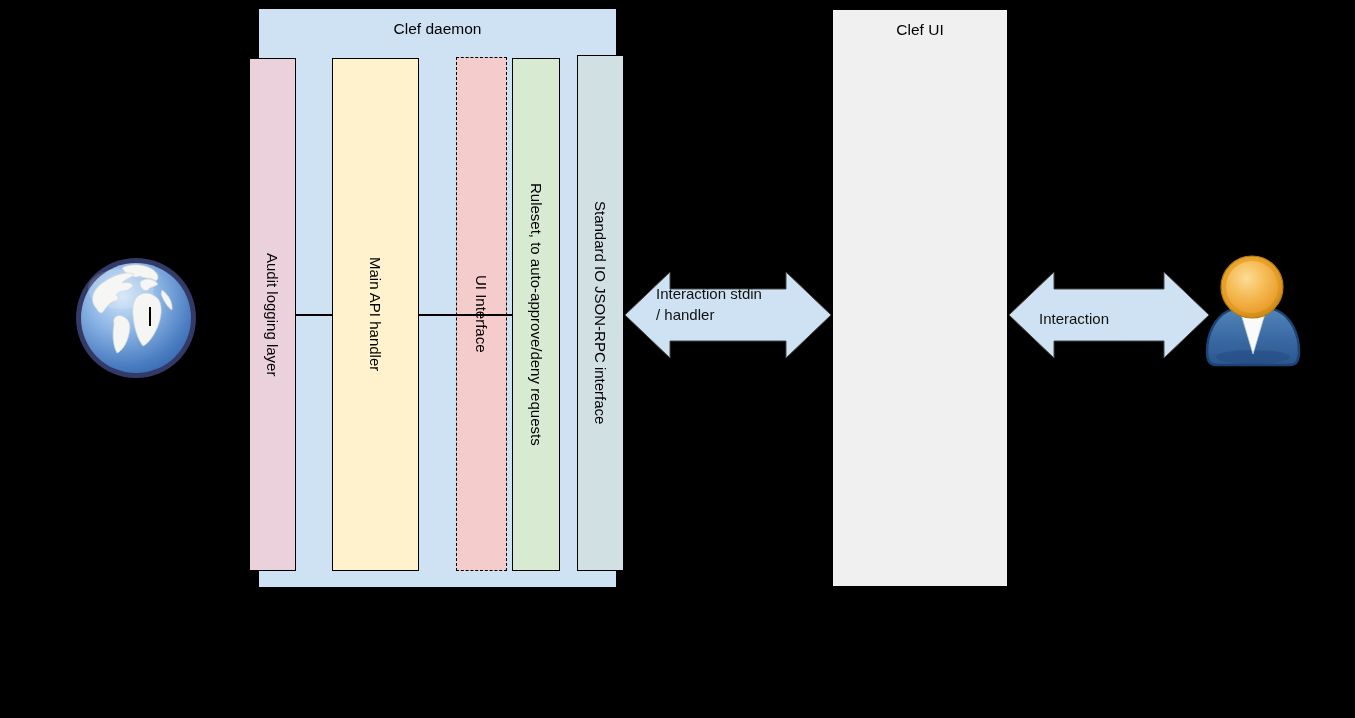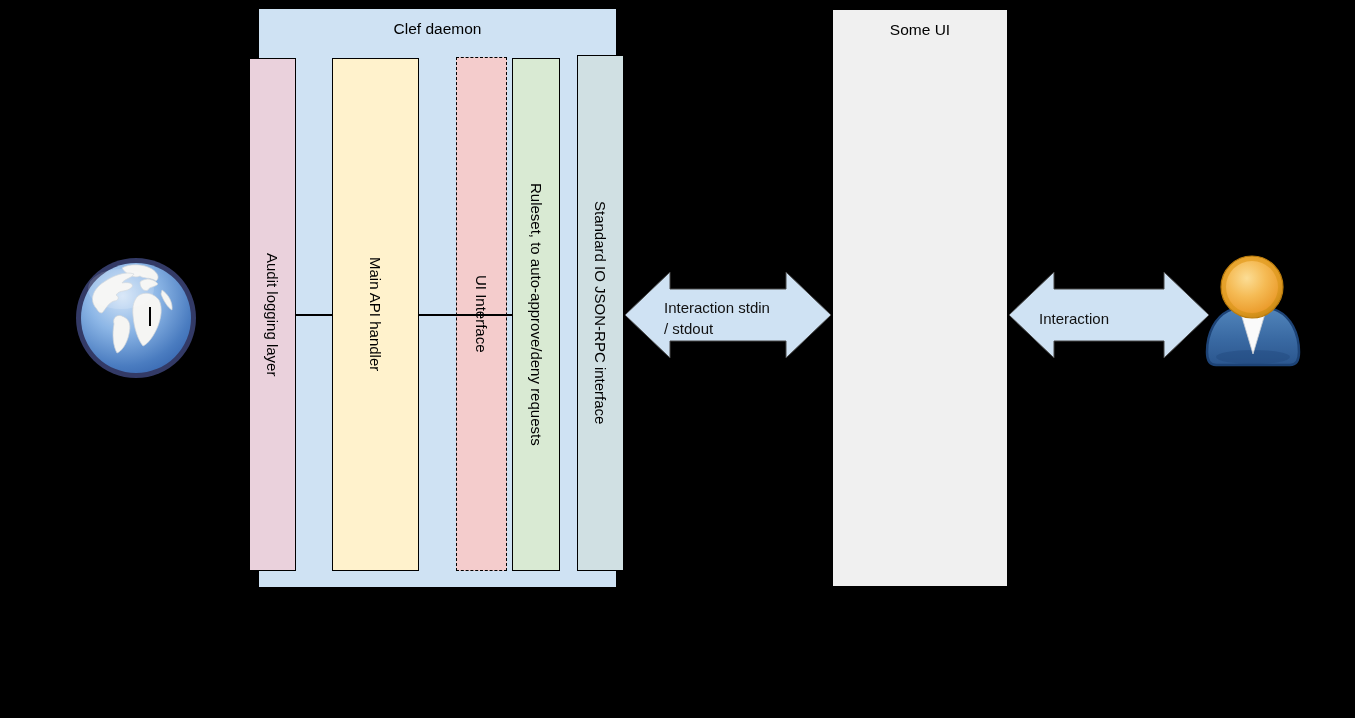--- a/index.html
+++ b/index.html
@@ -67,27 +67,27 @@
   <div class="layer" style="left: 577px; top: 55px; width: 47px; height: 516px; background-color: rgb(208, 224, 227); border-style: solid;">
     <span>Standard IO JSON-RPC interface</span>
   </div>
 
   <div class="connector" style="left: 296px; top: 314px; width: 36px; background-color: rgb(0, 0, 0);"></div>
   <div class="connector" style="left: 419px; top: 314px; width: 94px; background-color: rgb(0, 0, 0);"></div>
 
   <svg class="abs" style="left:625px; top:271px;" width="206" height="88" viewBox="0 0 206 88">
     <polygon points="0,44 45,1 45,18 161,18 161,1 206,44 161,87 161,70 45,70 45,87" stroke="#474747" stroke-width="1" style="fill: rgb(207, 226, 243);"></polygon>
   </svg>
-  <div class="arrow-label" style="left:656px; top:297px;margin-left:8px;">
+  <div class="arrow-label" style="left:656px; top:283px;">
     <div>Interaction stdin</div>
-    <div>/ stdout</div>
+    <div>/ handler</div>
   </div>
 
   <div class="box" style="left: 832px; top: 9px; width: 176px; height: 578px; background-color: rgb(240, 240, 240);"></div>
-  <div class="panel-title" style="left:832px; top:21px; width:176px;">Some UI</div>
+  <div class="panel-title" style="left:832px; top:21px; width:176px;">Clef UI</div>
 
   <svg class="abs" style="left:1009px; top:271px;" width="200" height="88" viewBox="0 0 200 88">
     <polygon points="0,44 45,1 45,18 155,18 155,1 200,44 155,87 155,70 45,70 45,87" stroke="#474747" stroke-width="1" style="fill: rgb(207, 226, 243);"></polygon>
   </svg>
   <div class="arrow-label" style="left:1039px; top:308px;text-align:right;">
     <div>Interaction</div>
   </div>
 
   <svg class="abs" style="left:1205px; top:254px;" width="96" height="114" viewBox="0 0 96 114">
     <defs>

